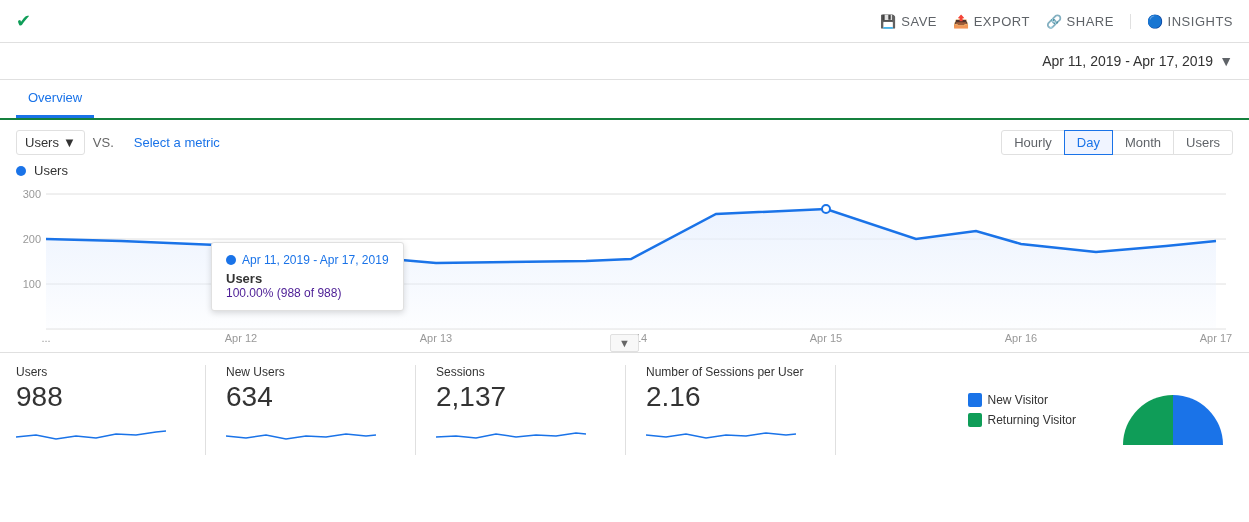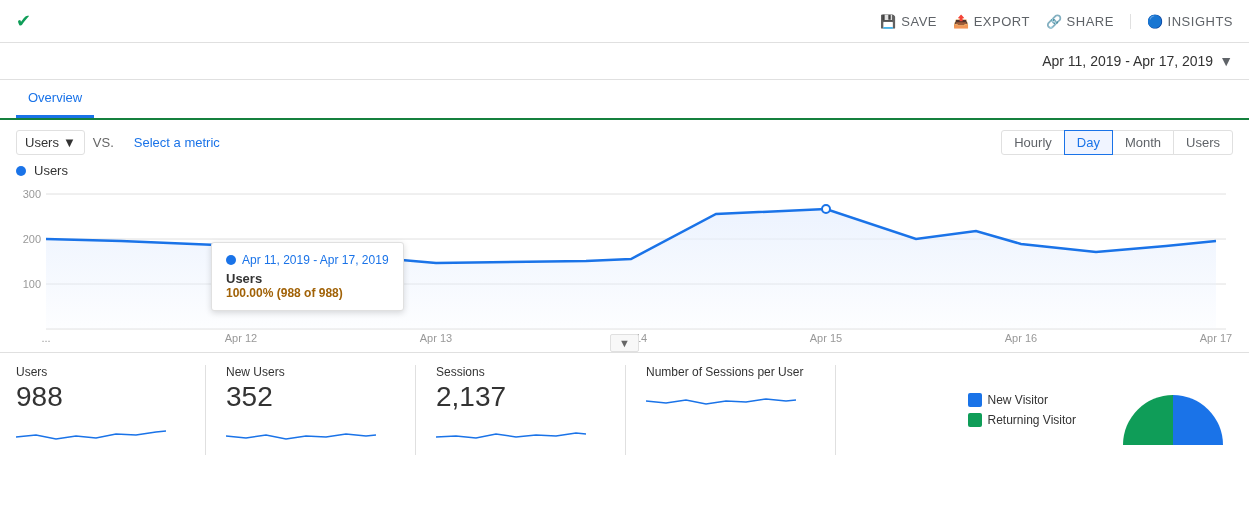--- a/index.html
+++ b/index.html
@@ -47,21 +47,21 @@
     
     .chart-legend { display: flex; align-items: center; gap: 8px; margin-bottom: 6px; }
     .legend-dot { width: 10px; height: 10px; border-radius: 50%; background: #1a73e8; display: inline-block; }
     .legend-label { font-size: 13px; color: #333; }
 
     
     .tooltip-box { position: absolute; top: 58px; left: 195px; background: #fff; border: 1px solid #e0e0e0; border-radius: 3px; padding: 10px 14px; box-shadow: 0 2px 6px rgba(0,0,0,0.15); z-index: 10; min-width: 190px; }
     .tooltip-date { font-size: 12px; color: #1a73e8; font-weight: 500; display: flex; align-items: center; gap: 6px; margin-bottom: 4px; }
     .tooltip-dot { width: 10px; height: 10px; border-radius: 50%; background: #1a73e8; display: inline-block; }
     .tooltip-metric { font-size: 13px; font-weight: 600; color: #333; }
-    .tooltip-detail { font-size: 12px; color: #a16207; font-weight: bold; }
+    .tooltip-detail { font-size: 12px; color: #4c1d95; }
 
     
     .chart-svg-container { position: relative; }
     svg.main-chart { display: block; }
 
     
     .stats-bar { display: flex; padding: 12px 16px 0; border-top: 1px solid #e0e0e0; }
     .stat-item { flex: 0 0 190px; padding-right: 20px; border-right: 1px solid #e0e0e0; margin-right: 20px; }
     .stat-item:last-of-type { border-right: none; }
     .stat-label { font-size: 12px; color: #333; margin-bottom: 2px; }
@@ -194,40 +194,41 @@
     <div class="stat-value">988</div>
     <div class="stat-sparkline">
       <svg width="150" height="28">
         <polyline points="0,20 20,18 40,22 60,19 80,21 100,17 120,18 140,15 150,14" fill="none" stroke="#1a73e8" stroke-width="1.5"></polyline>
       </svg>
     </div>
   </div>
 
   <div class="stat-item">
     <div class="stat-label">New Users</div>
-    <div class="stat-value">352</div>
+    <div class="stat-value">634</div>
     <div class="stat-sparkline">
       <svg width="150" height="28">
         <polyline points="0,19 20,21 40,18 60,22 80,19 100,20 120,17 140,19 150,18" fill="none" stroke="#1a73e8" stroke-width="1.5"></polyline>
       </svg>
     </div>
   </div>
 
   <div class="stat-item">
     <div class="stat-label">Sessions</div>
     <div class="stat-value">2,137</div>
     <div class="stat-sparkline">
       <svg width="150" height="28">
         <polyline points="0,20 20,19 40,21 60,17 80,20 100,18 120,19 140,16 150,17" fill="none" stroke="#1a73e8" stroke-width="1.5"></polyline>
       </svg>
     </div>
   </div>
 
   <div class="stat-item">
     <div class="stat-label">Number of Sessions per User</div>
+    <div class="stat-value">2.16</div>
     <div class="stat-sparkline">
       <svg width="150" height="28">
         <polyline points="0,18 20,20 40,17 60,21 80,18 100,19 120,16 140,18 150,17" fill="none" stroke="#1a73e8" stroke-width="1.5"></polyline>
       </svg>
     </div>
   </div>
 
   <div class="pie-section">
     <div class="pie-legend">
       <div class="pie-legend-item">

